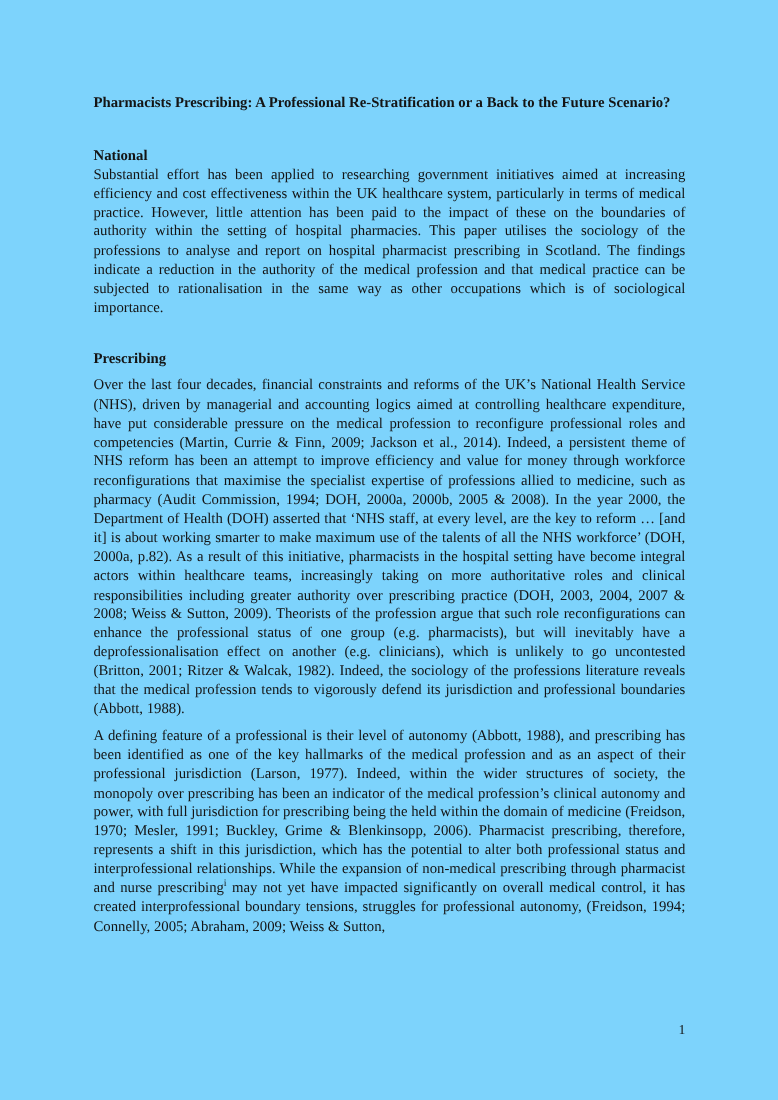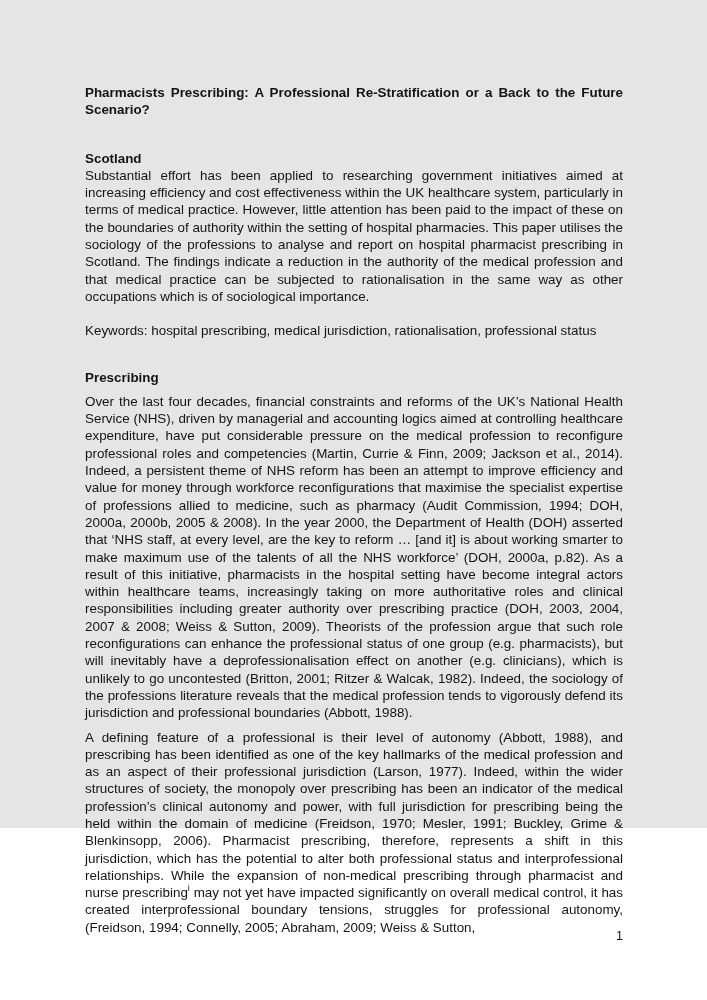--- a/index.html
+++ b/index.html
@@ -8,24 +8,24 @@
     background: #ffffff;
   }
   body {
     width: 707px;
     height: 1000px;
     overflow: hidden;
   }
   .page {
     position: relative;
     width: 707px;
-    height: 828px;
-    background: #e5e5e5;
+    height: 1000px;
+    background: #7dd3fc;
     color: #141414;
-    font-family: Liberation Sans, sans-serif;
+    font-family: Liberation Serif, serif;
     font-size: 13.4px;
     line-height: 17.3px;
   }
   .content {
     position: absolute;
     left: 85px;
     top: 84px;
     width: 538px;
     text-align: justify;
   }
@@ -71,23 +71,22 @@
 </style>
 </head>
 <body>
 
 <div class="page">
   <main class="content">
 
     <h1 class="title">Pharmacists Prescribing: A Professional Re-Stratification or a Back to the Future Scenario?</h1>
 
     <section>
-      <h2 class="heading">Scotland</h2>
+      <h2 class="heading">National</h2>
       <p class="body-text">Substantial effort has been applied to researching government initiatives aimed at increasing efficiency and cost effectiveness within the UK healthcare system, particularly in terms of medical practice. However, little attention has been paid to the impact of these on the boundaries of authority within the setting of hospital pharmacies. This paper utilises the sociology of the professions to analyse and report on hospital pharmacist prescribing in Scotland. The findings indicate a reduction in the authority of the medical profession and that medical practice can be subjected to rationalisation in the same way as other occupations which is of sociological importance.</p>
-      <p class="body-text keywords">Keywords: hospital prescribing, medical jurisdiction, rationalisation, professional status</p>
     </section>
 
     <section>
       <h2 class="heading intro-heading">Prescribing</h2>
       <p class="body-text para">Over the last four decades, financial constraints and reforms of the UK’s National Health Service (NHS), driven by managerial and accounting logics aimed at controlling healthcare expenditure, have put considerable pressure on the medical profession to reconfigure professional roles and competencies (Martin, Currie &amp; Finn, 2009; Jackson et al., 2014). Indeed, a persistent theme of NHS reform has been an attempt to improve efficiency and value for money through workforce reconfigurations that maximise the specialist expertise of professions allied to medicine, such as pharmacy (Audit Commission, 1994; DOH, 2000a, 2000b, 2005 &amp; 2008). In the year 2000, the Department of Health (DOH) asserted that ‘NHS staff, at every level, are the key to reform … [and it] is about working smarter to make maximum use of the talents of all the NHS workforce’ (DOH, 2000a, p.82). As a result of this initiative, pharmacists in the hospital setting have become integral actors within healthcare teams, increasingly taking on more authoritative roles and clinical responsibilities including greater authority over prescribing practice (DOH, 2003, 2004, 2007 &amp; 2008; Weiss &amp; Sutton, 2009). Theorists of the profession argue that such role reconfigurations can enhance the professional status of one group (e.g. pharmacists), but will inevitably have a deprofessionalisation effect on another (e.g. clinicians), which is unlikely to go uncontested (Britton, 2001; Ritzer &amp; Walcak, 1982). Indeed, the sociology of the professions literature reveals that the medical profession tends to vigorously defend its jurisdiction and professional boundaries (Abbott, 1988).</p>
       <p class="body-text para"><span>A defining feature of a professional is their level of autonomy (Abbott, 1988), and prescribing has been identified as one of the key hallmarks of the medical profession and as an aspect of their professional jurisdiction (Larson, 1977). Indeed, within the wider structures of society, the monopoly over prescribing has been an indicator of the medical profession’s clinical autonomy and power, with full jurisdiction for prescribing being the held within the domain of medicine (Freidson, 1970; Mesler, 1991; Buckley, Grime &amp; Blenkinsopp, 2006). Pharmacist prescribing, therefore, represents a shift in this jurisdiction, which has the potential to alter both professional status and interprofessional relationships. While the expansion of non-medical prescribing through pharmacist and nurse prescribing</span><sup class="fn">i</sup><span> may not yet have impacted significantly on overall medical control, it has created interprofessional boundary tensions, struggles for professional autonomy, (Freidson, 1994; Connelly, 2005; Abraham, 2009; Weiss &amp; Sutton,</span></p>
     </section>
 
   </main>
 

